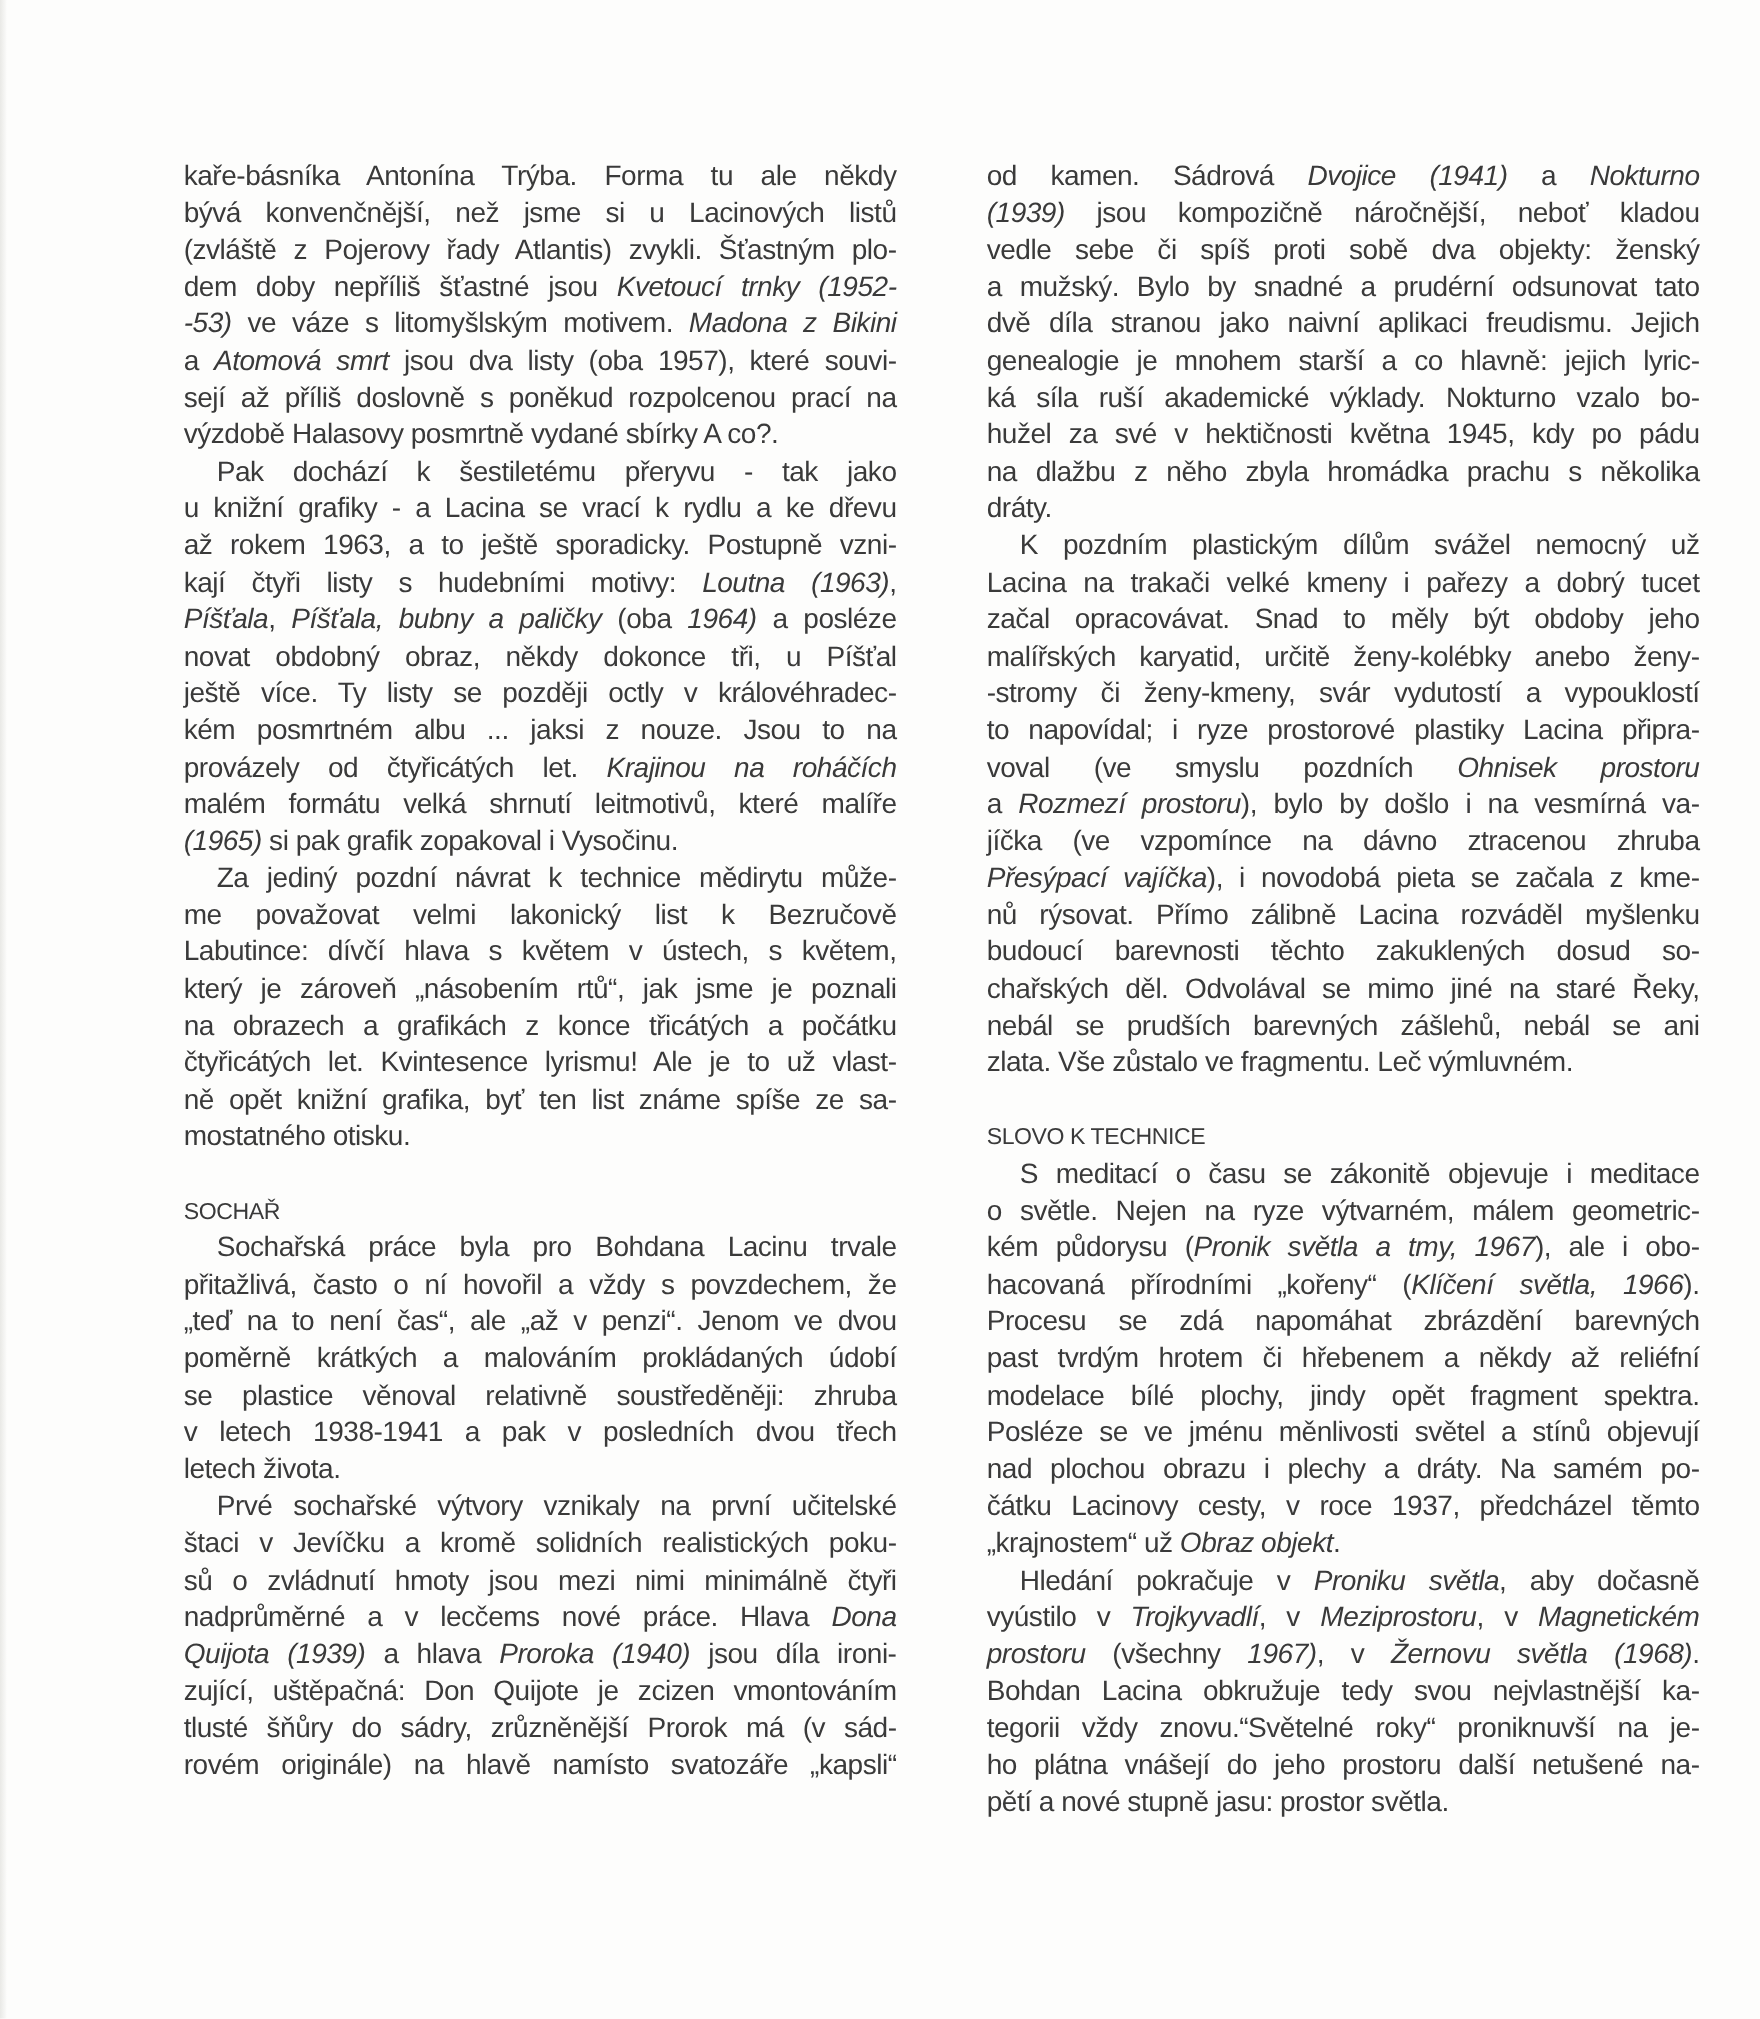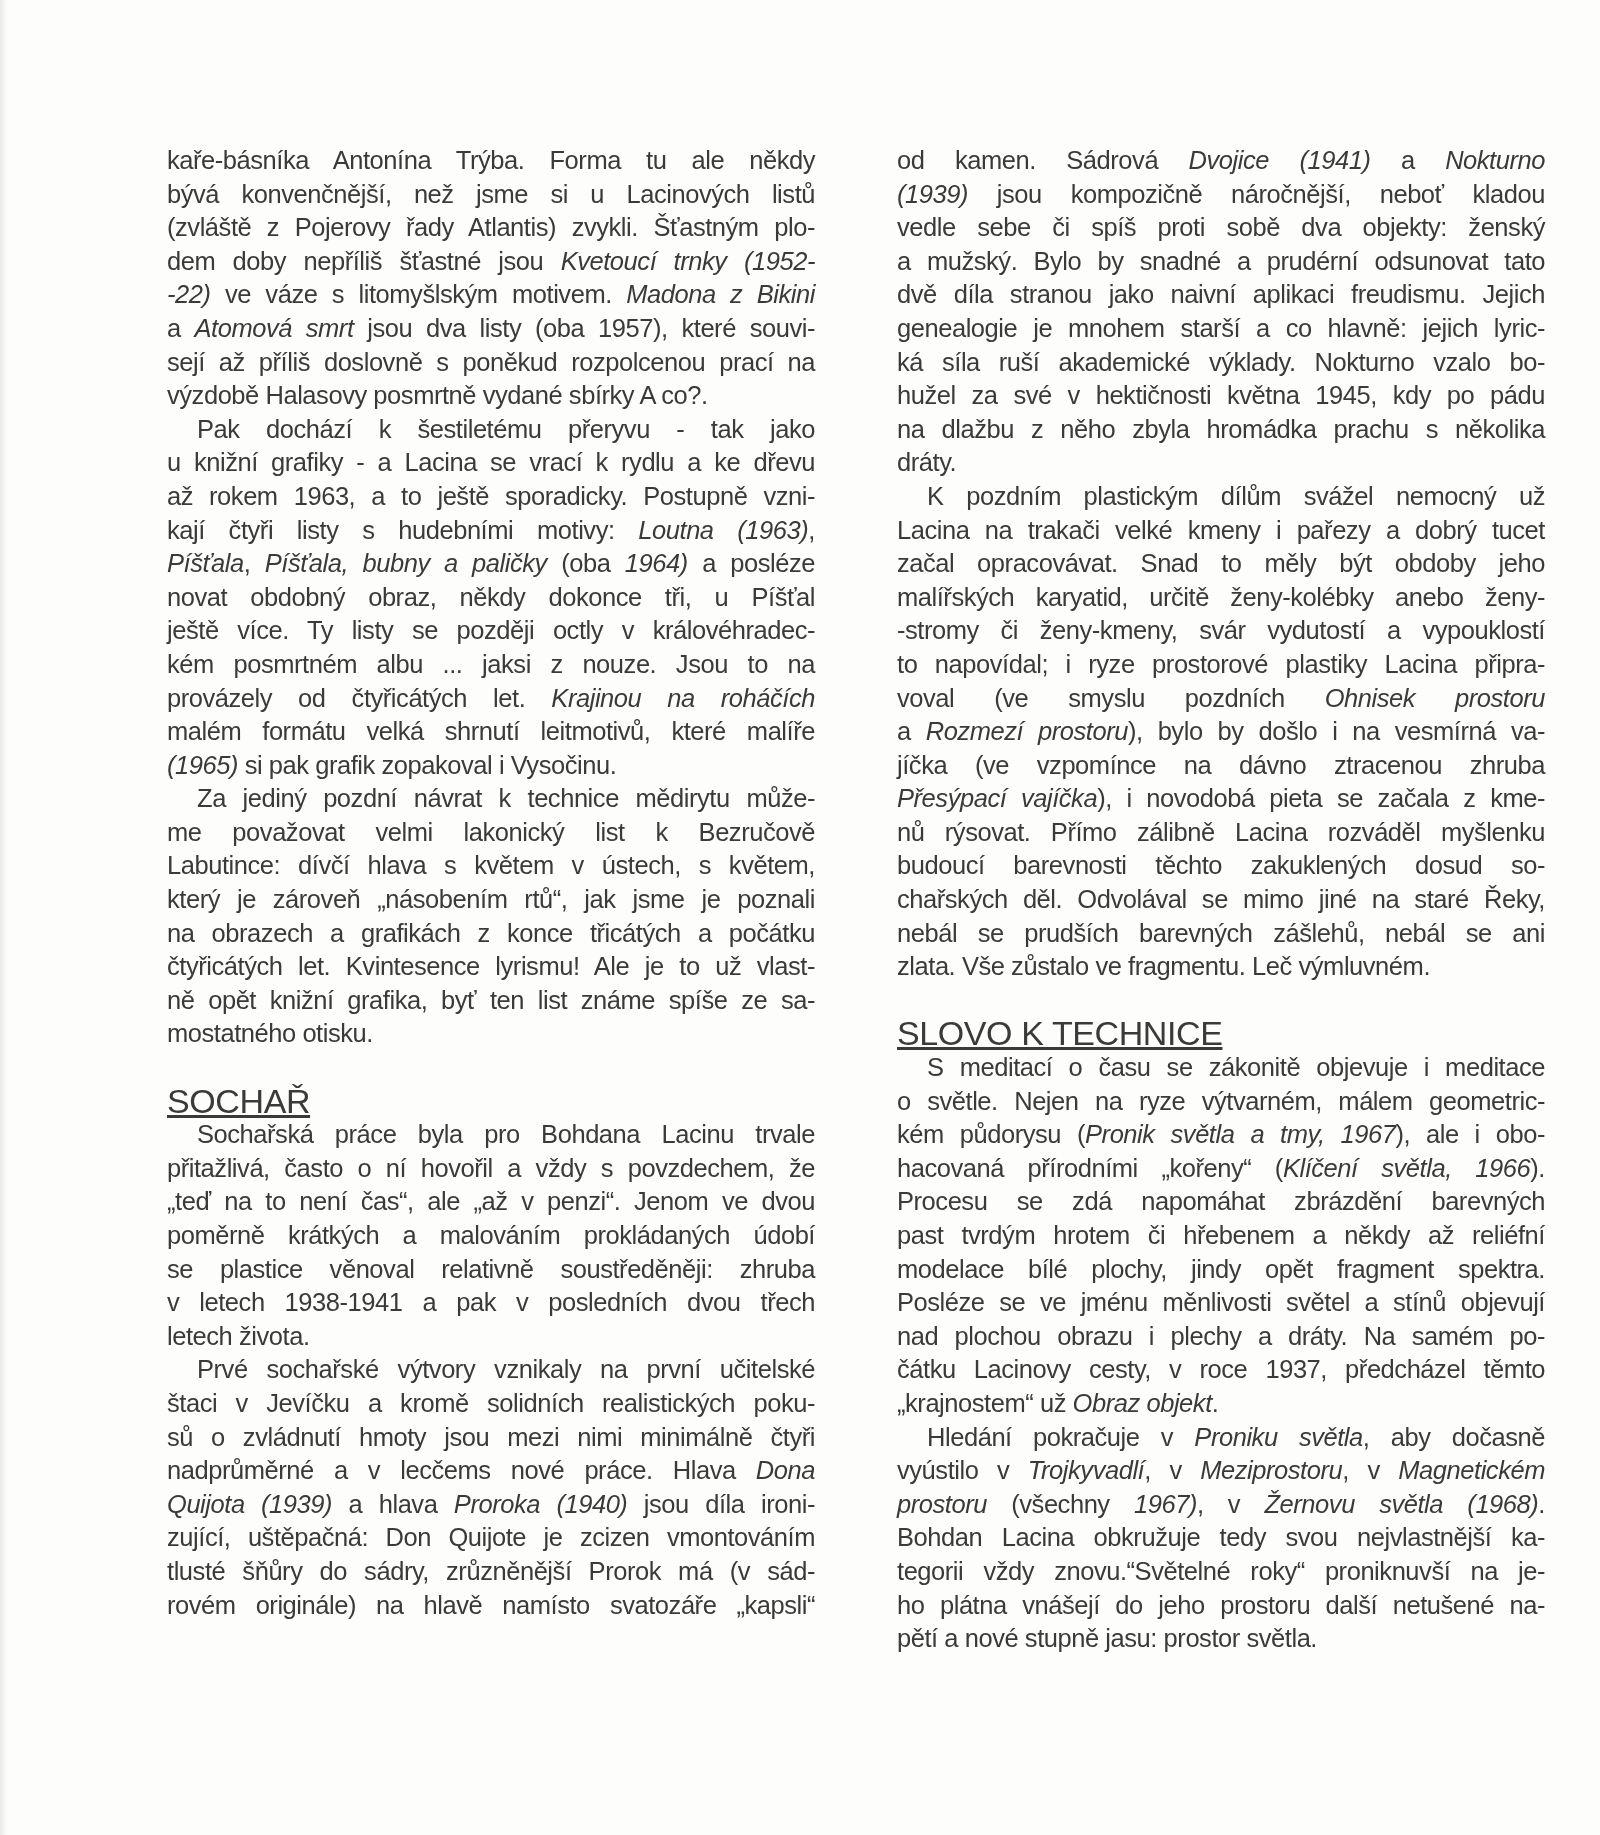--- a/index.html
+++ b/index.html
@@ -33,39 +33,38 @@
     text-align-last: justify;
     word-spacing: 0;
   }
   .line.last { text-align: left; text-align-last: left; }
   .line.indent { text-indent: 30px; }
   .line i, .line .it { font-style: italic; }
   .heading {
     display: block;
     height: 33.6px;
     line-height: 33.6px;
-    font-size: 34px;
+    font-size: 21px;
     letter-spacing: -0.4px;
     text-transform: none;
-    text-decoration: underline;
   }
   .gap { display: block; height: 33.6px; }
 </style>
 </head>
 <body>
 
 <div class="page-edge"></div>
 
 <div class="column" id="col-left">
     <div class="paragraph">
       <span class="line"><span>kaře-básníka Antonína Trýba. Forma tu ale někdy</span></span>
       <span class="line"><span>bývá konvenčnější, než jsme si u Lacinových listů</span></span>
       <span class="line"><span>(zvláště z Pojerovy řady Atlantis) zvykli. Šťastným plo-</span></span>
       <span class="line"><span>dem doby nepříliš šťastné jsou </span><span class="it">Kvetoucí trnky (1952-</span></span>
-      <span class="line"><span class="it">-22)</span><span> ve váze s litomyšlským motivem. </span><span class="it">Madona z Bikini</span></span>
+      <span class="line"><span class="it">-53)</span><span> ve váze s litomyšlským motivem. </span><span class="it">Madona z Bikini</span></span>
       <span class="line"><span>a </span><span class="it">Atomová smrt</span><span> jsou dva listy (oba 1957), které souvi-</span></span>
       <span class="line"><span>sejí až příliš doslovně s poněkud rozpolcenou prací na</span></span>
       <span class="line last"><span>výzdobě Halasovy posmrtně vydané sbírky A co?.</span></span>
     </div>
     <div class="paragraph">
       <span class="line indent"><span>Pak dochází k šestiletému přeryvu - tak jako</span></span>
       <span class="line"><span>u knižní grafiky - a Lacina se vrací k rydlu a ke dřevu</span></span>
       <span class="line"><span>až rokem 1963, a to ještě sporadicky. Postupně vzni-</span></span>
       <span class="line"><span>kají čtyři listy s hudebními motivy: </span><span class="it">Loutna (1963)</span><span>,</span></span>
       <span class="line"><span class="it">Píšťala</span><span>, </span><span class="it">Píšťala, bubny a paličky</span><span> (oba </span><span class="it">1964)</span><span> a posléze</span></span>

